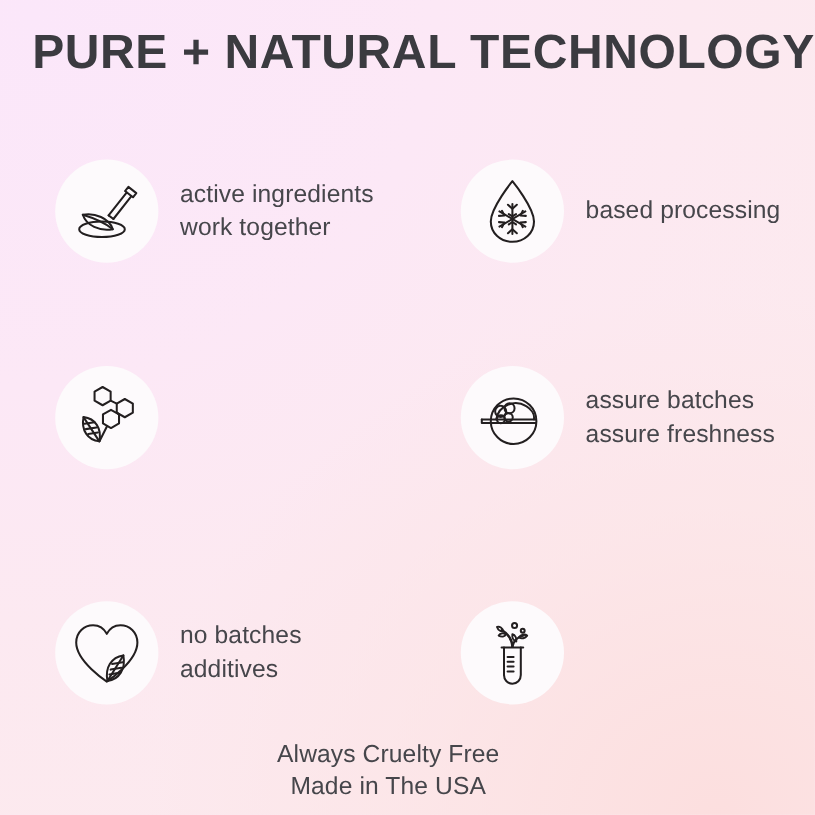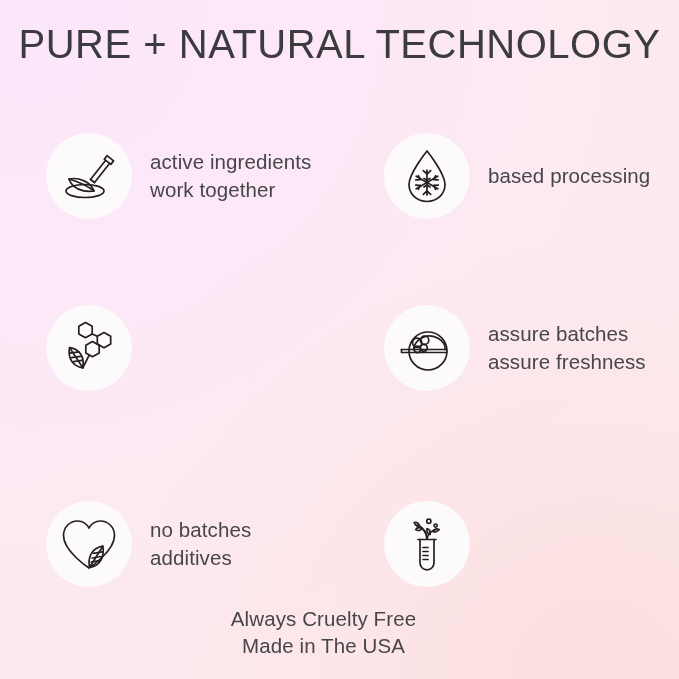--- a/index.html
+++ b/index.html
@@ -23,25 +23,25 @@
       radial-gradient(130% 120% at 4% 2%, #fbe7fa 0%, #fce8f6 38%, #fce9f1 62%, #fceaec 100%);
     overflow: hidden;
   }
 
   
   #title {
     position: absolute;
     top: 22px;
     left: 0;
     width: 679px;
-    text-align: center;
+    text-align: right;
     font-size: 40px;
     letter-spacing: 0.5px;
     color: #3b3b40;
-    font-weight: 400;
+    font-weight: 700;
     white-space: nowrap;
   }
 
   
   #grid {
     position: absolute;
     top: 125px;
     left: 0;
     width: 679px;
     height: 475px;
@@ -84,21 +84,21 @@
     line-height: 1.38;
     color: #46464b;
     white-space: pre-line;
     letter-spacing: 0.1px;
   }
 
   
   #footer {
     position: absolute;
     left: 0;
-    bottom: 20px;
+    bottom: 10px;
     width: 647px;
     text-align: center;
     font-size: 20.5px;
     line-height: 1.32;
     color: #46464b;
     letter-spacing: 0.1px;
   }
   .footer-line { display: block; }
 </style>
 </head>

